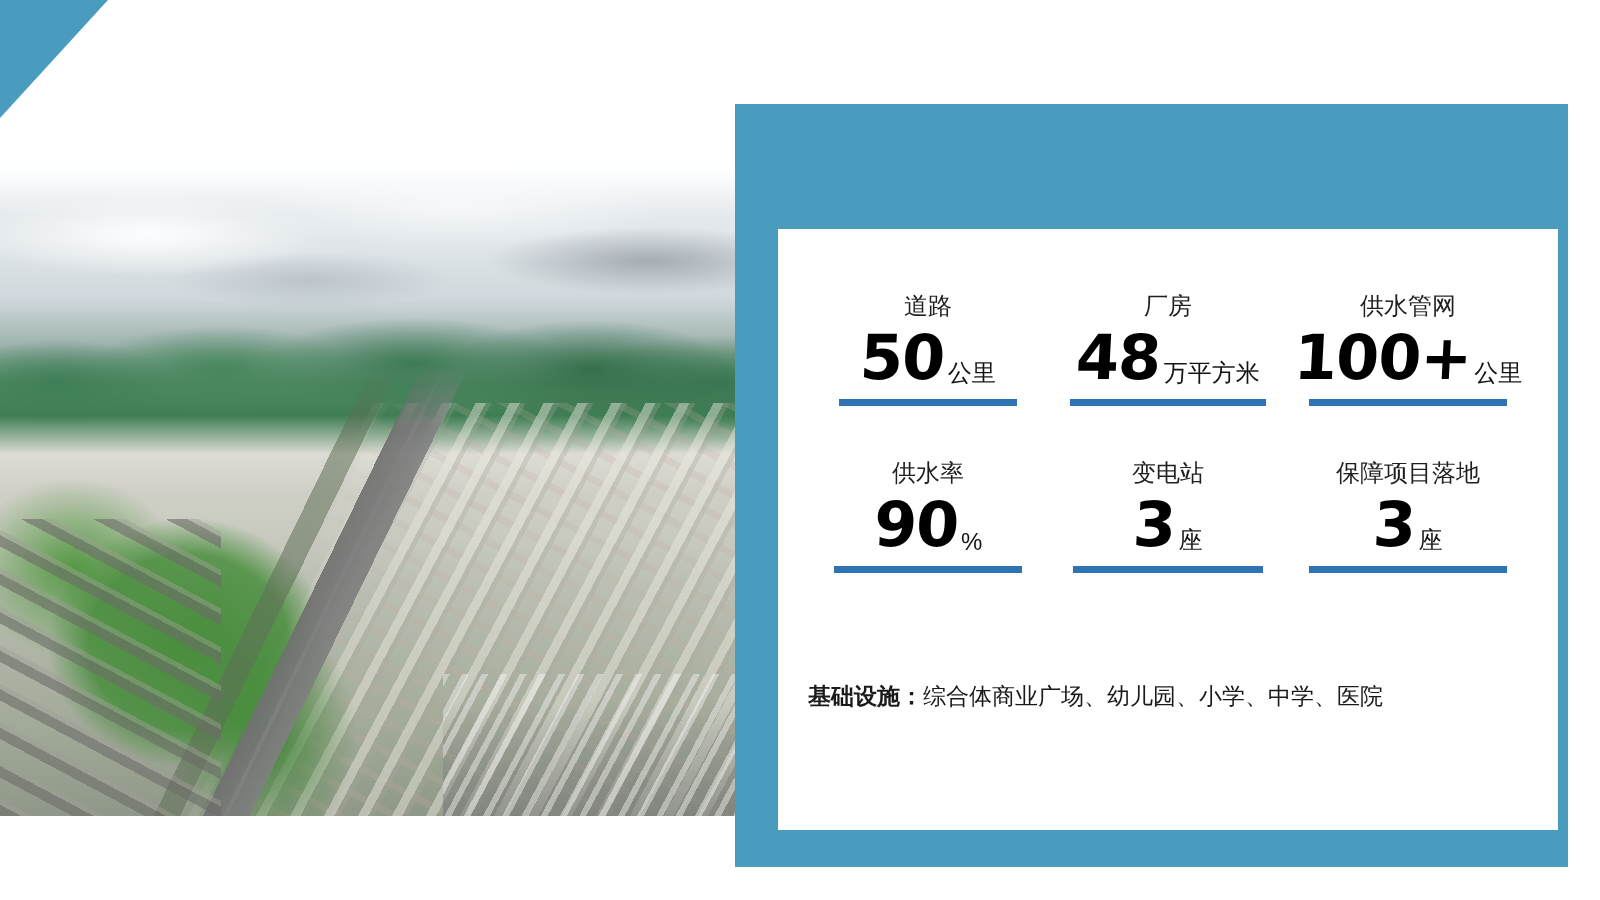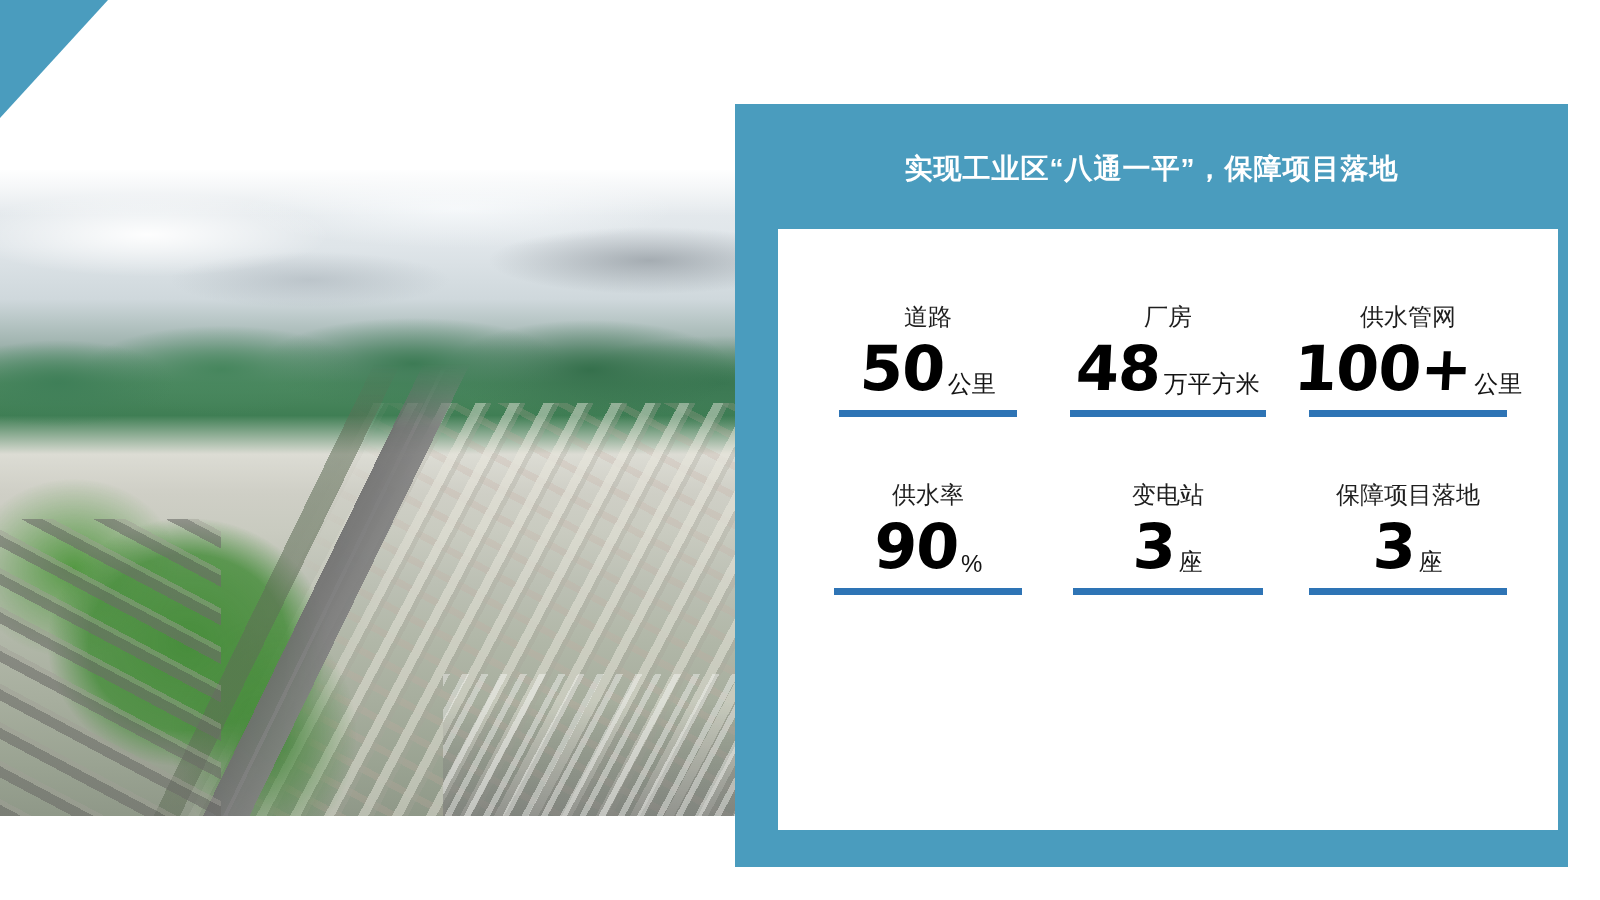--- a/index.html
+++ b/index.html
@@ -190,21 +190,20 @@
     width: 720px;
     display: grid;
     grid-template-columns: repeat(3, 1fr);
     row-gap: 52px;
   }
 
   .stat-cell {
     display: flex;
     flex-direction: column;
     align-items: center;
-    margin-top: 11px;
   }
 
   .stat-label {
     font-size: 24px;
     color: #1f1f1f;
     line-height: 1.25;
     margin-bottom: 6px;
     white-space: nowrap;
   }
 
@@ -272,21 +271,20 @@
     <div class="photo"></div>
     <div class="photo-city"></div>
     <div class="photo-green"></div>
     <div class="photo-road"></div>
     <div class="photo-roofs"></div>
     <div class="photo-apron"></div>
   </div>
 
   <div class="info-panel">
 
-    <div class="panel-heading">实现工业区“八通一平”，保障项目落地</div>
 
     <div class="white-card">
 
       <div class="stats-grid">
 
         <div class="stat-cell">
           <div class="stat-label">道路</div>
           <div class="stat-value-row">
             <span class="stat-number">50</span>
             <span class="stat-unit">公里</span>
@@ -334,16 +332,19 @@
           <div class="stat-label">保障项目落地</div>
           <div class="stat-value-row">
             <span class="stat-number">3</span>
             <span class="stat-unit">座</span>
           </div>
           <div class="stat-rule rule-w6"></div>
         </div>
 
       </div>
 
+      <div class="footer-note">
+        <span class="fn-label">基础设施：</span><span>综合体商业广场、幼儿园、小学、中学、医院</span>
+      </div>
 
     </div>
   </div>
 </div>
 
 </body></html>

